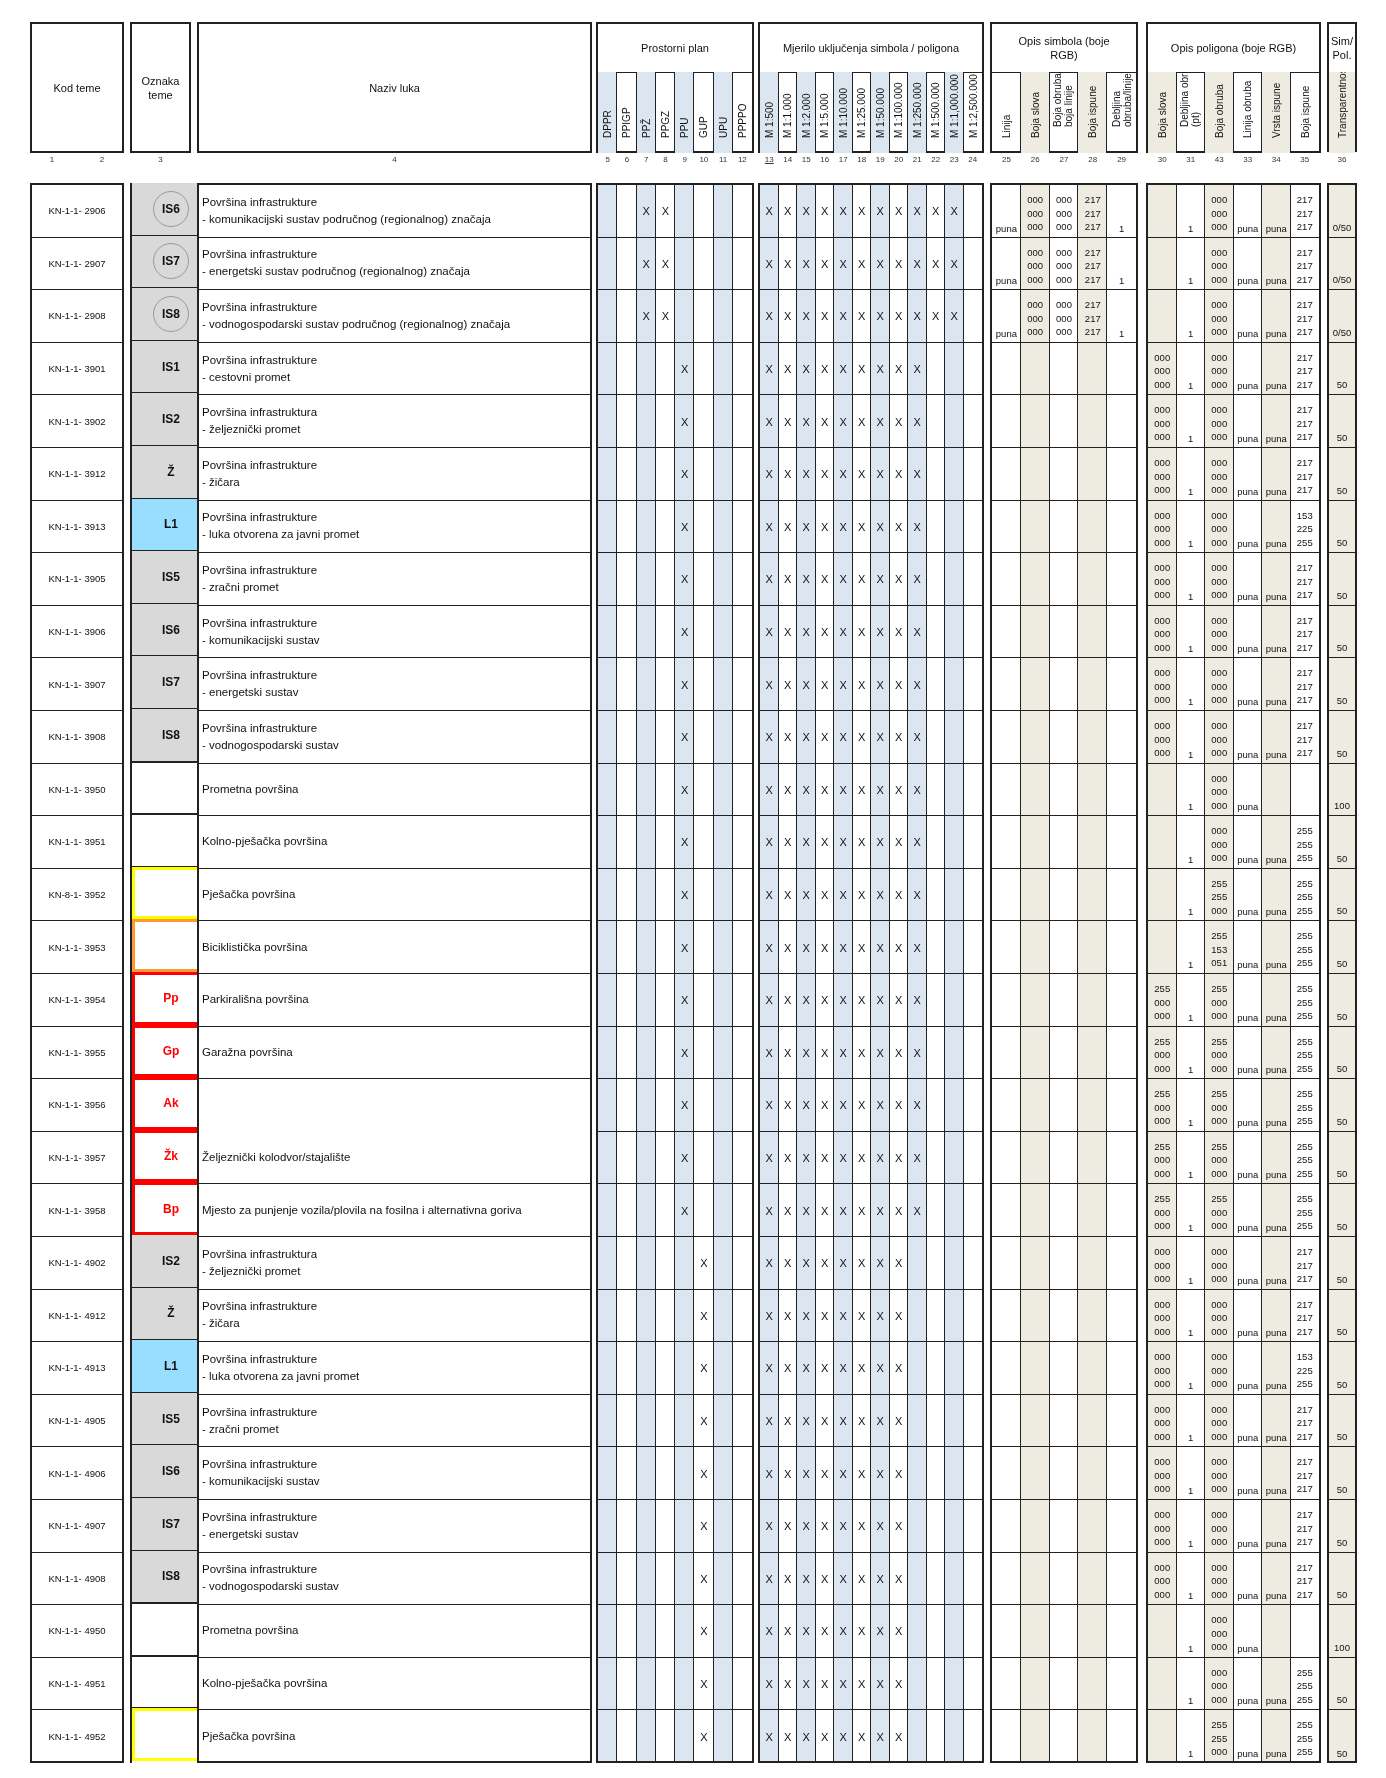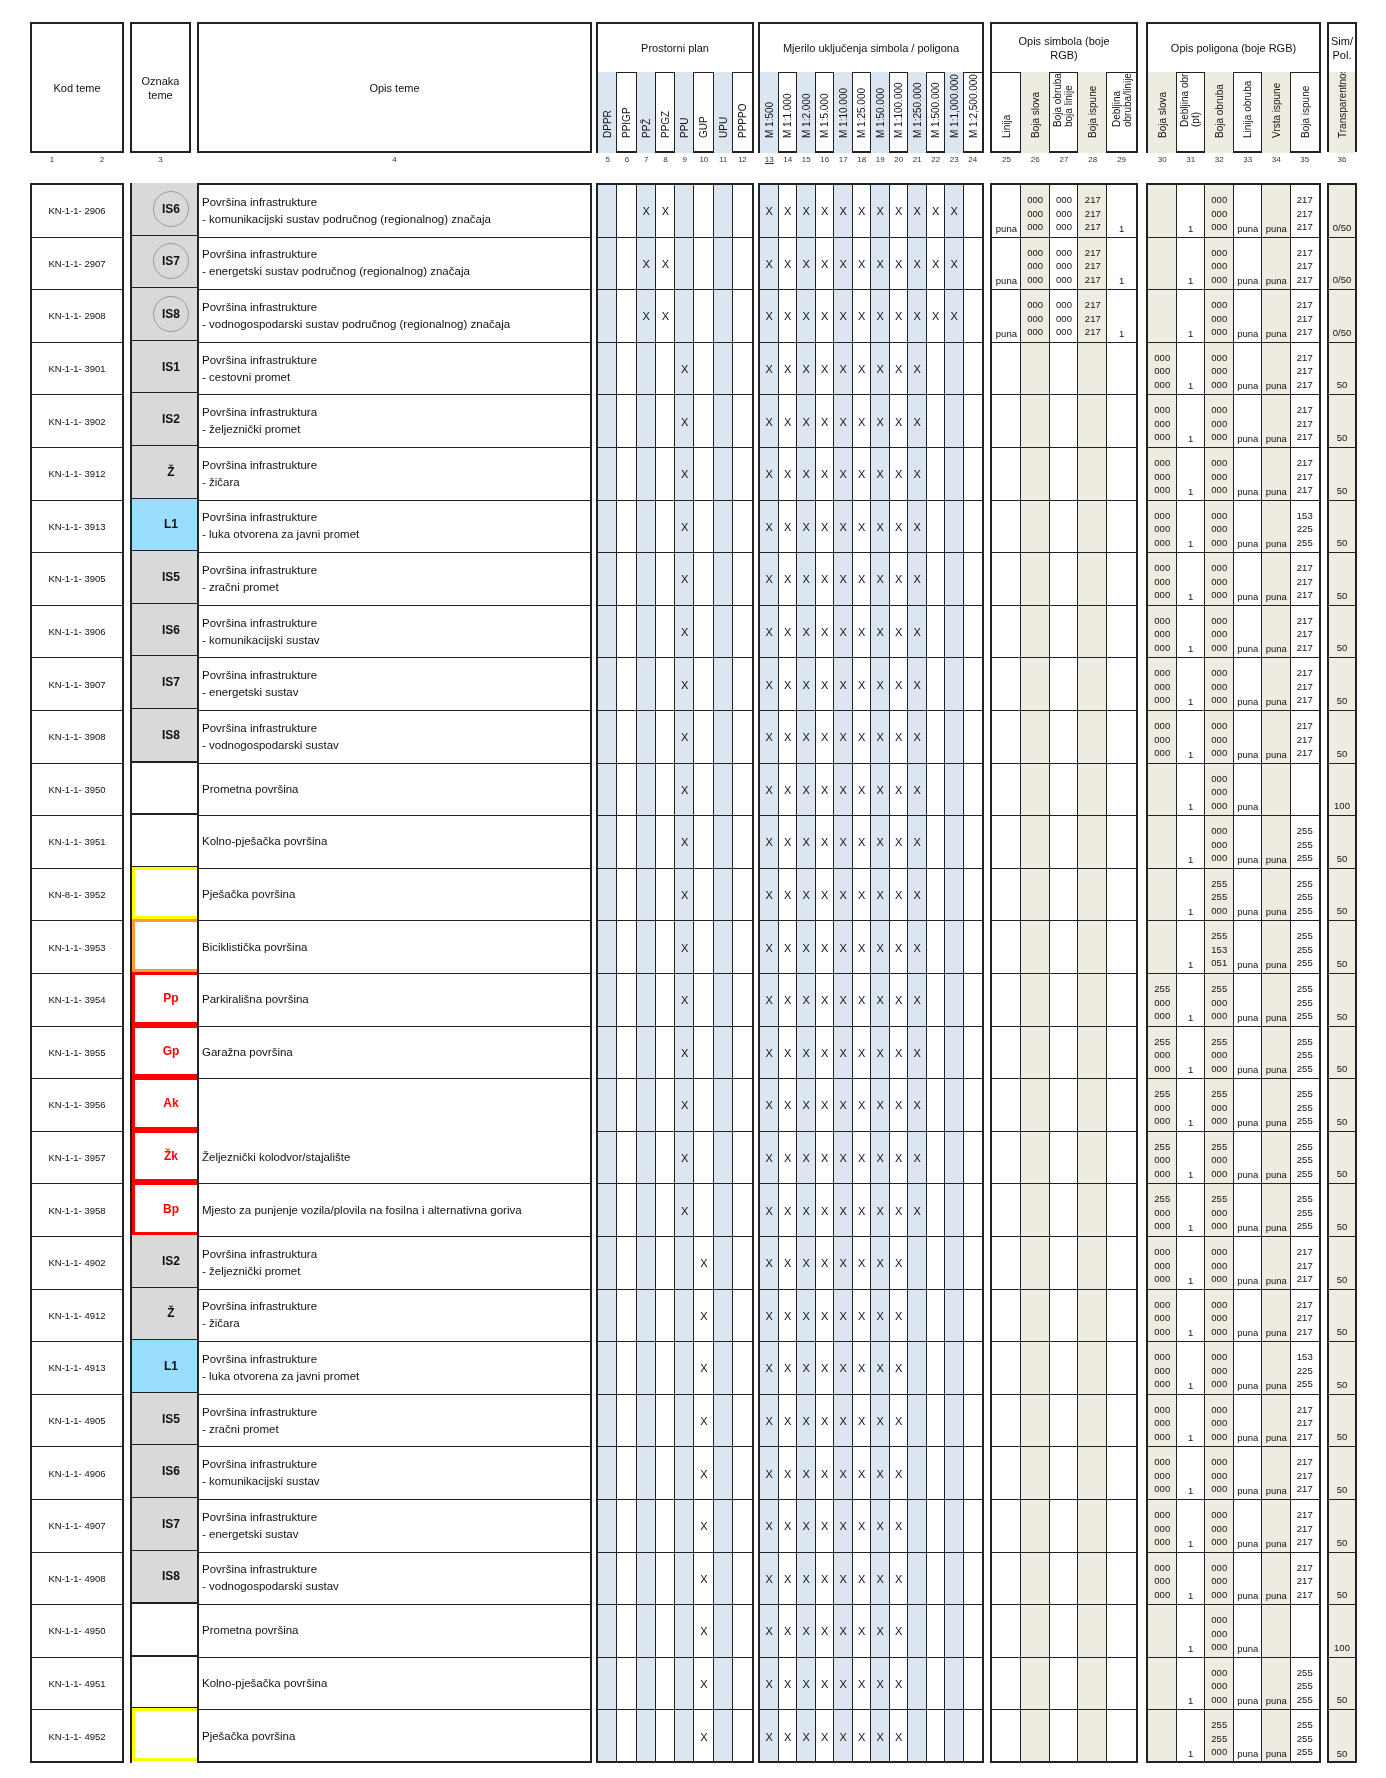--- a/index.html
+++ b/index.html
@@ -26,21 +26,21 @@
 <body>
 
 <div id="root">
     <div class="grp" style="left:30px;top:22px;width:94px;height:131px;">
       <div class="hdrtxt" style="position:absolute;inset:0;">Kod teme</div>
     </div>
     <div class="grp" style="left:130px;top:22px;width:61px;height:131px;">
       <div class="hdrtxt" style="position:absolute;inset:0;padding:0 6px;">Oznaka teme</div>
     </div>
     <div class="grp" style="left:197px;top:22px;width:395px;height:131px;">
-      <div class="hdrtxt" style="position:absolute;inset:0;">Opis teme</div>
+      <div class="hdrtxt" style="position:absolute;inset:0;">Naziv luka</div>
     </div>
     <div class="grp" style="left:596px;top:22px;width:158px;height:131px;">
       <div class="hdrtxt" style="position:absolute;left:0;top:0;right:0;height:48px;border-bottom:1.5px solid #222;padding:0 20px;">Prostorni plan</div>
       <div class="vcell blue" style="left:0px;top:48px;width:19.25px;height:81px;">
         <div class="vtxt">DPPR</div>
       </div>
       <div class="vcell " style="left:19.25px;top:48px;width:19.25px;height:81px;">
         <div class="vtxt">PPIGP</div>
       </div>
       <div class="vcell blue" style="left:38.5px;top:48px;width:19.25px;height:81px;">
@@ -170,21 +170,21 @@
     <div class="colnum" style="left:925.75px;top:155px;width:20px;">22</div>
     <div class="colnum" style="left:944.25px;top:155px;width:20px;">23</div>
     <div class="colnum" style="left:962.75px;top:155px;width:20px;">24</div>
     <div class="colnum" style="left:996.4px;top:155px;width:20px;">25</div>
     <div class="colnum" style="left:1025.2px;top:155px;width:20px;">26</div>
     <div class="colnum" style="left:1054px;top:155px;width:20px;">27</div>
     <div class="colnum" style="left:1082.8000000000002px;top:155px;width:20px;">28</div>
     <div class="colnum" style="left:1111.6000000000001px;top:155px;width:20px;">29</div>
     <div class="colnum" style="left:1152.25px;top:155px;width:20px;">30</div>
     <div class="colnum" style="left:1180.75px;top:155px;width:20px;">31</div>
-    <div class="colnum" style="left:1209.25px;top:155px;width:20px;">32</div>
+    <div class="colnum" style="left:1209.25px;top:155px;width:20px;">43</div>
     <div class="colnum" style="left:1237.75px;top:155px;width:20px;">33</div>
     <div class="colnum" style="left:1266.25px;top:155px;width:20px;">34</div>
     <div class="colnum" style="left:1294.75px;top:155px;width:20px;">35</div>
     <div class="colnum" style="left:1332px;top:155px;width:20px;">36</div>
     <div class="grp" style="left:30px;top:183px;width:94px;height:1580px;">
       <div class="rowcell code" style="left:0;top:0px;width:100%;height:52.6px;">KN-1-1- 2906</div>
       <div class="rowcell code" style="left:0;top:52.6px;width:100%;height:52.6px;">KN-1-1- 2907</div>
       <div class="rowcell code" style="left:0;top:105.2px;width:100%;height:52.6px;">KN-1-1- 2908</div>
       <div class="rowcell code" style="left:0;top:157.8px;width:100%;height:52.6px;">KN-1-1- 3901</div>
       <div class="rowcell code" style="left:0;top:210.4px;width:100%;height:52.6px;">KN-1-1- 3902</div>

